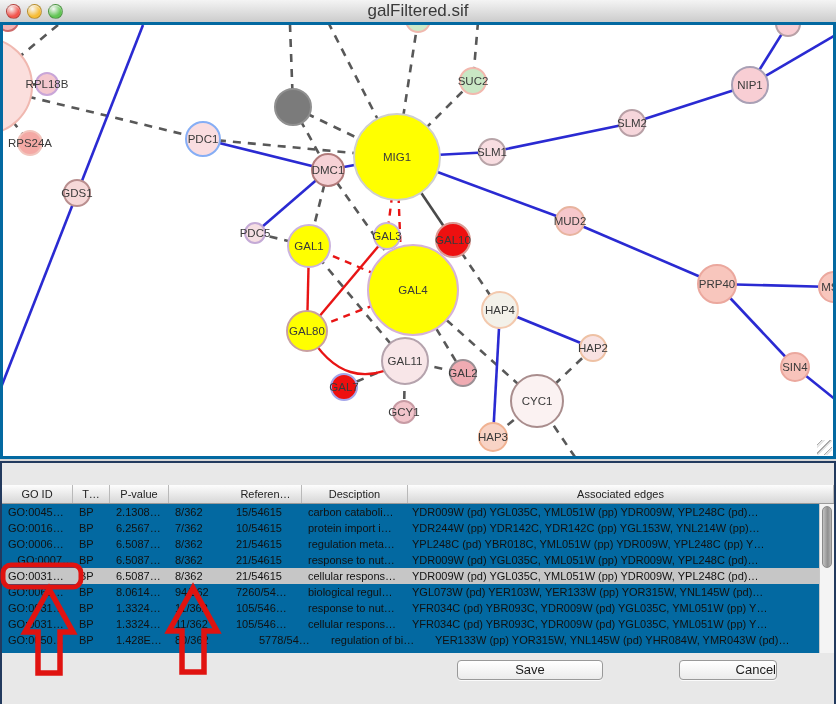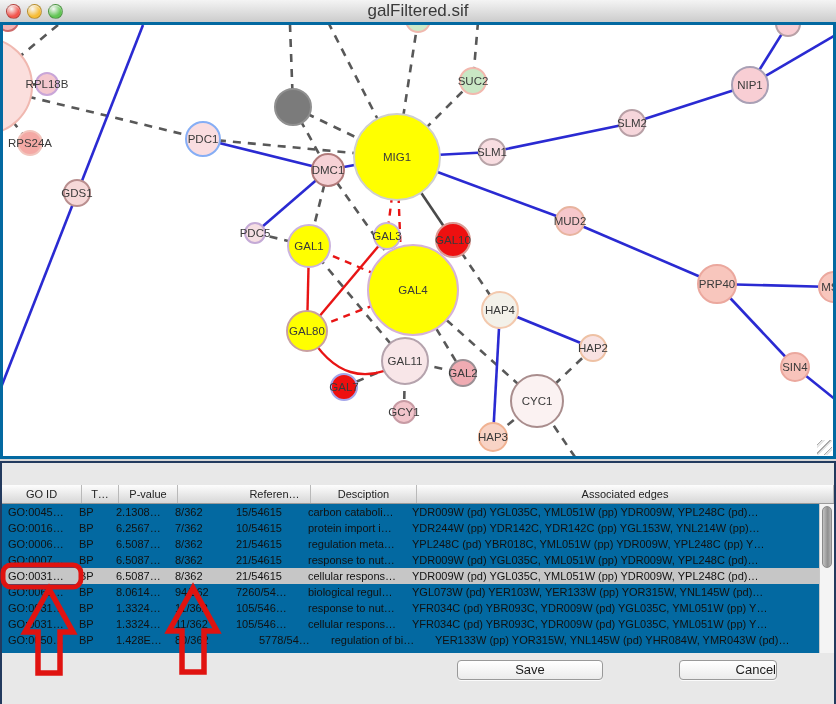--- a/index.html
+++ b/index.html
@@ -186,21 +186,21 @@
         <text x="593" y="352" text-anchor="middle" font-size="11.5" fill="#3a3a3a" font-family="&quot;Liberation Sans&quot;,sans-serif">HAP2</text>
       </svg>
     <div class="resize-grip"></div>
   </div>
 </div>
 
 <div class="window" id="win2">
 
   <div id="table-wrap">
     <div class="thead" id="thead">
-        <div class="th" style="width: 80px;">GO ID</div>
+        <div class="th" style="width: 71px;">GO ID</div>
         <div class="th" style="width: 37px;">T…</div>
         <div class="th" style="width: 59px;">P-value</div>
         <div class="th" style="width: 61px; margin-top: 44px;">Test</div>
         <div class="th" style="width: 72px;">Referen…</div>
         <div class="th" style="width: 106px;">Desciption</div>
         <div class="th">Associated edges</div>
       </div>
     <div class="tbody" id="tbody">
       <div class="tr">
           <div class="td" style="width: 71px;">GO:0045…</div>
@@ -223,21 +223,21 @@
         <div class="tr">
           <div class="td" style="width: 71px;">GO:0006…</div>
           <div class="td" style="width: 37px;">BP</div>
           <div class="td" style="width: 59px;">6.5087…</div>
           <div class="td" style="width: 61px;">8/362</div>
           <div class="td" style="width: 72px;">21/54615</div>
           <div class="td" style="width: 106px;">regulation meta…</div>
           <div class="td" style="margin-right: 15px;">YPL248C (pd) YBR018C, YML051W (pp) YDR009W, YPL248C (pp) Y…</div>
         </div>
         <div class="tr">
-          <div class="td" style="width: 71px;">GO:0007…</div>
+          <div class="td" style="width: 71px; text-align: right;">GO:0007…</div>
           <div class="td" style="width: 37px;">BP</div>
           <div class="td" style="width: 59px;">6.5087…</div>
           <div class="td" style="width: 61px;">8/362</div>
           <div class="td" style="width: 72px;">21/54615</div>
           <div class="td" style="width: 106px;">response to nut…</div>
           <div class="td" style="margin-right: 15px;">YDR009W (pd) YGL035C, YML051W (pp) YDR009W, YPL248C (pd)…</div>
         </div>
         <div class="tr selected">
           <div class="td" style="width: 71px;">GO:0031…</div>
           <div class="td" style="width: 37px;">BP</div>

